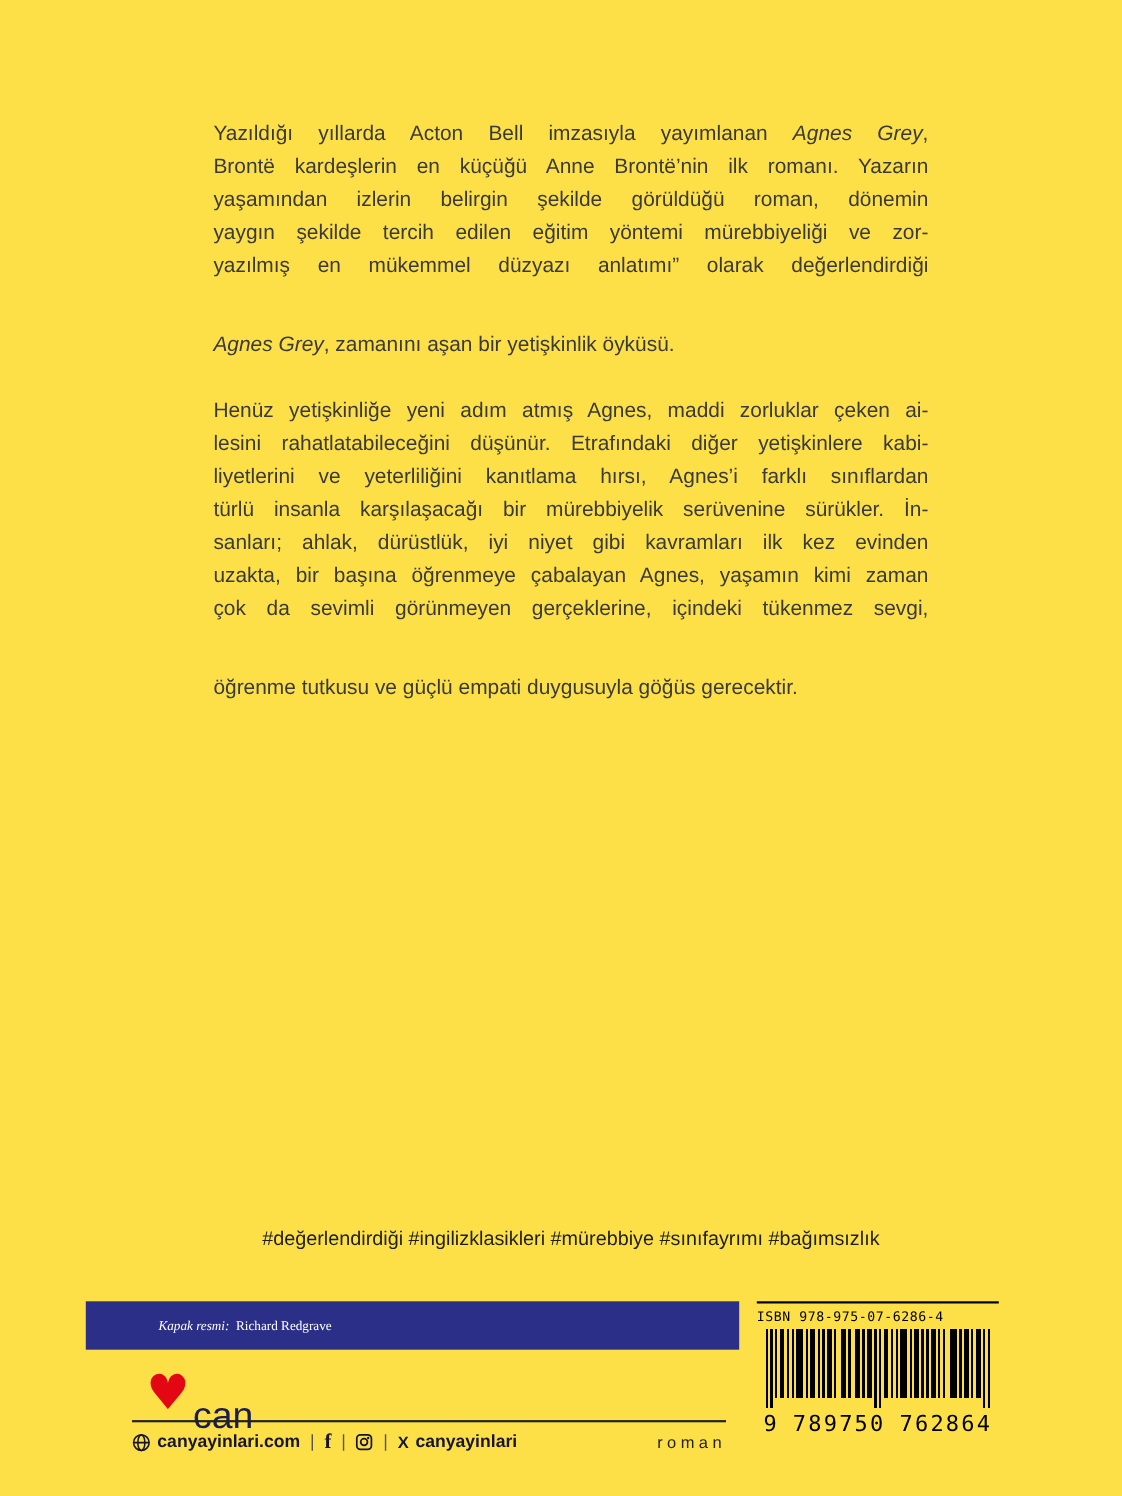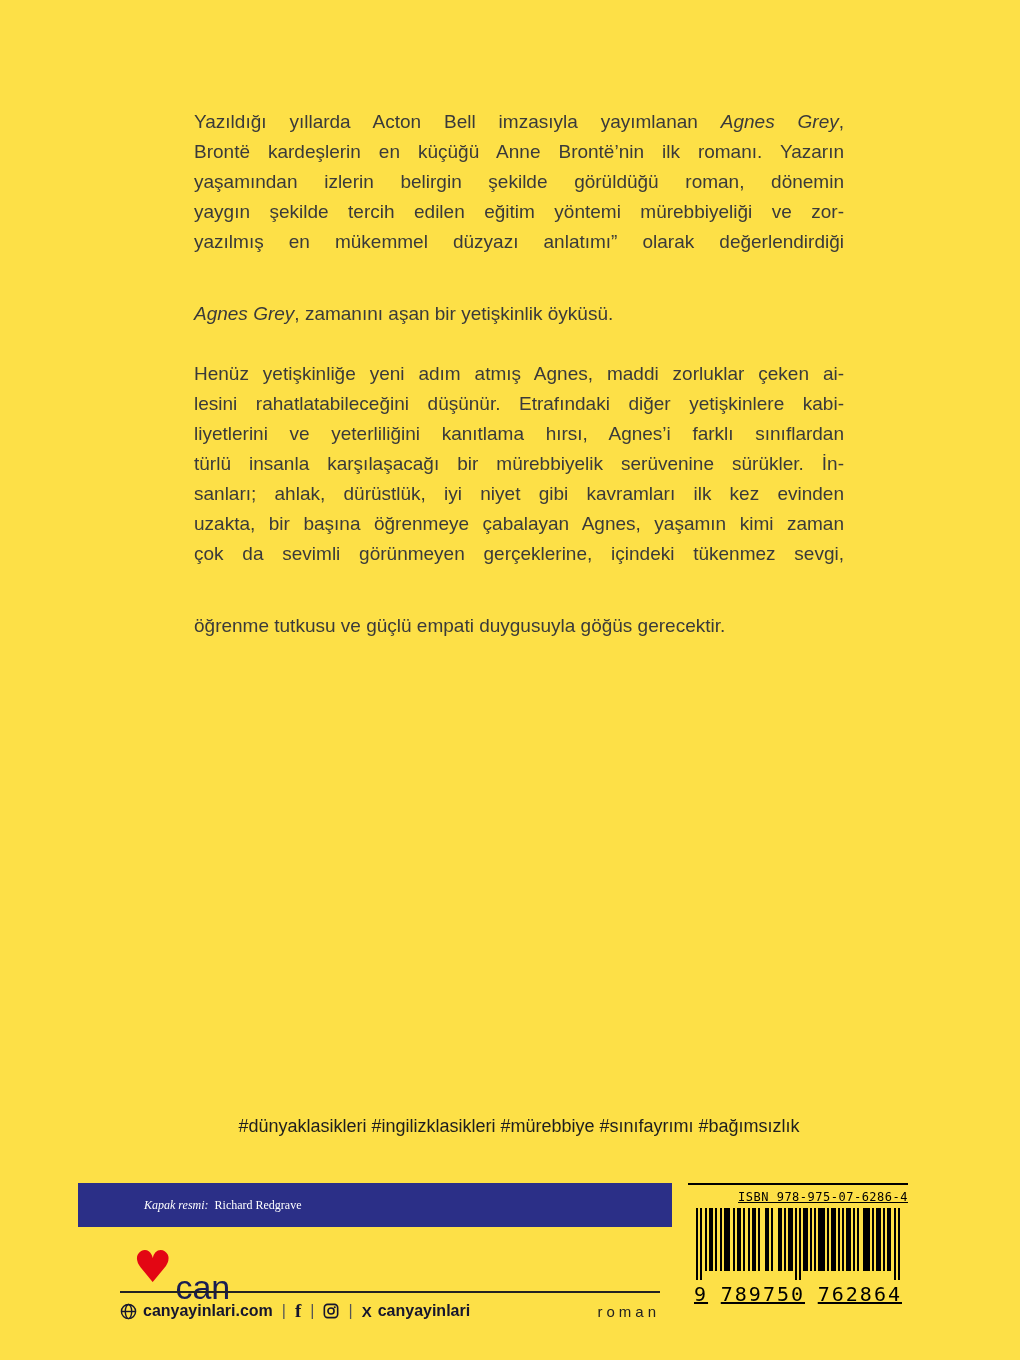--- a/index.html
+++ b/index.html
@@ -57,22 +57,21 @@
   }
   .credit-label { font-style: italic; margin-right: 6px; }
 
   
   .isbn-box {
     position: absolute;
     left: 688px;
     top: 1183px;
     width: 220px;
     border-top: 2px solid #000;
-    text-align: right;
-    text-decoration: underline;
+    text-align: left;
   }
   .isbn-label {
     margin-top: 5px;
     font-family: "DejaVu Sans Mono", monospace;
     font-size: 12px;
     letter-spacing: 0.5px;
     color: #000;
   }
   .barcode-svg {
     display: block;
@@ -161,21 +160,21 @@
         <div class="line"><span>lesini rahatlatabileceğini düşünür. Etrafındaki diğer yetişkinlere kabi-</span></div>
         <div class="line"><span>liyetlerini ve yeterliliğini kanıtlama hırsı, Agnes’i farklı sınıflardan</span></div>
         <div class="line"><span>türlü insanla karşılaşacağı bir mürebbiyelik serüvenine sürükler. İn-</span></div>
         <div class="line"><span>sanları; ahlak, dürüstlük, iyi niyet gibi kavramları ilk kez evinden</span></div>
         <div class="line"><span>uzakta, bir başına öğrenmeye çabalayan Agnes, yaşamın kimi zaman</span></div>
         <div class="line"><span>çok da sevimli görünmeyen gerçeklerine, içindeki tükenmez sevgi,</span></div>
         <div class="line lastline"><span>öğrenme tutkusu ve güçlü empati duygusuyla göğüs gerecektir.</span></div>
       </div>
     </div>
 
-  <div class="hashtags">#dünyaklasikleri #ingilizklasikleri #mürebbiye #sınıfayrımı #bağımsızlık</div>
+  <div class="hashtags">#değerlendirdiği #ingilizklasikleri #mürebbiye #sınıfayrımı #bağımsızlık</div>
 
   <div class="credit-band">
     <span class="credit-label">Kapak resmi:</span>
     <span class="credit-value">Richard Redgrave</span>
   </div>
 
   <div class="isbn-box">
     <div class="isbn-label">ISBN 978-975-07-6286-4</div>
     <svg class="barcode-svg" viewBox="0 0 95 64" preserveAspectRatio="none" shape-rendering="crispEdges" aria-hidden="true">
       <g fill="#000">

